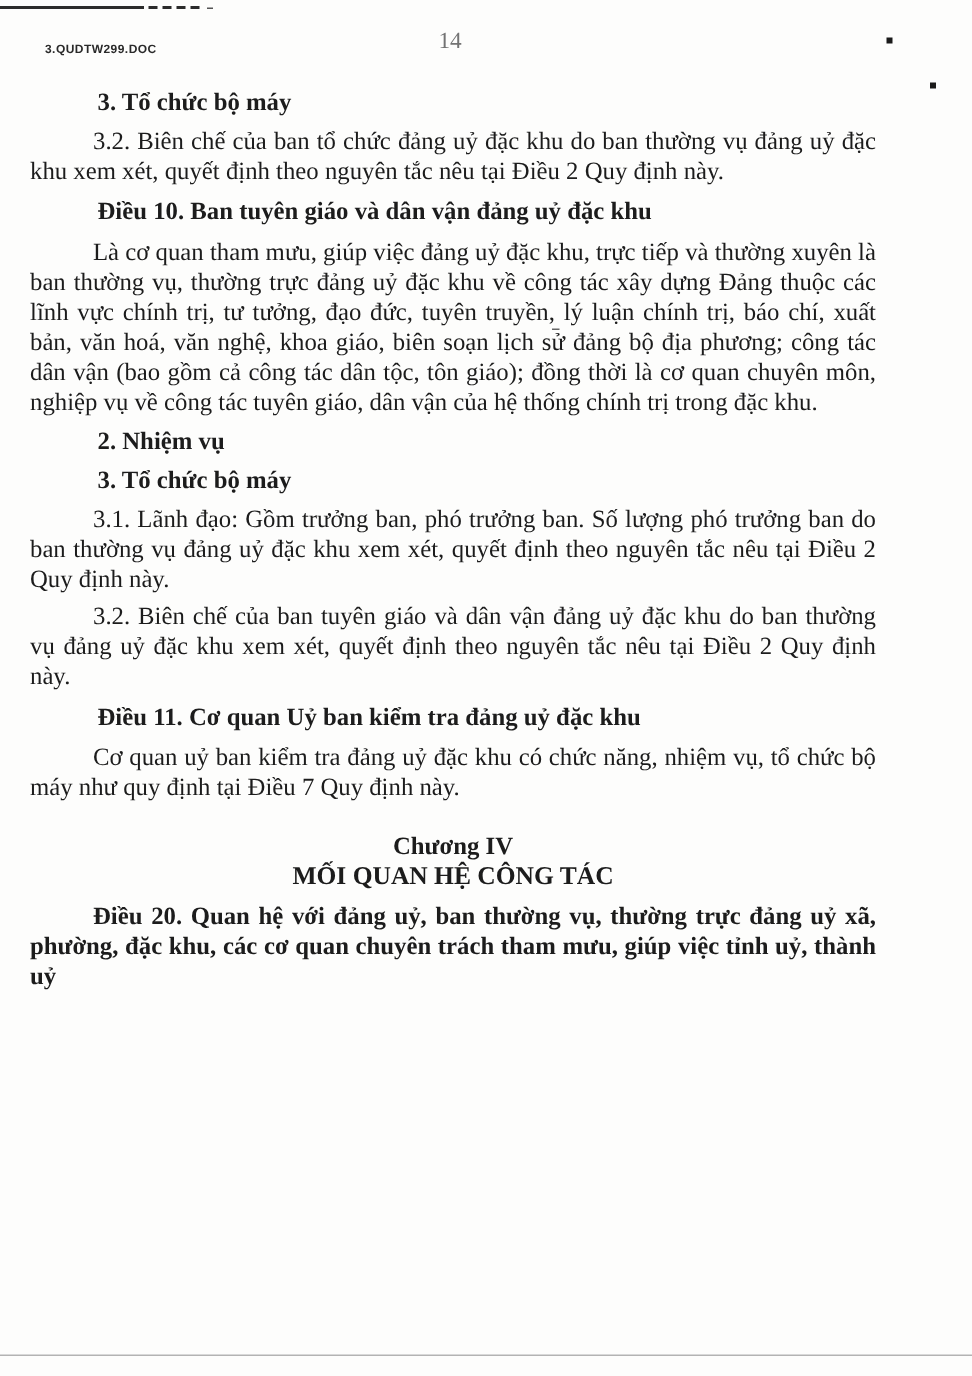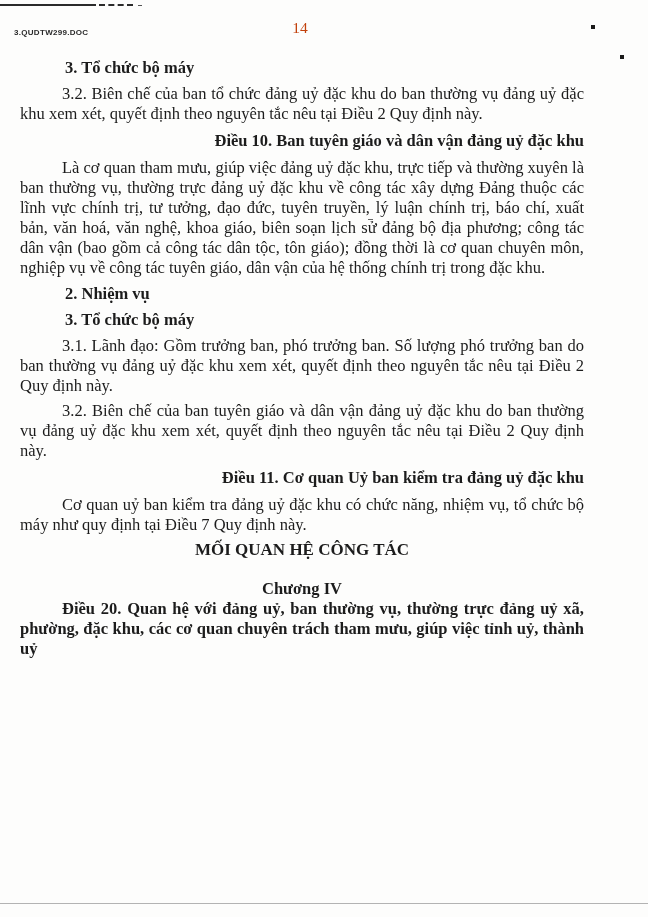--- a/index.html
+++ b/index.html
@@ -16,46 +16,46 @@
   .top-line-solid { left:0; top:4px; width:96px; height:2px; background:#2b2b2b; }
   .top-line-dashed { left:99px; top:4px; width:34px; height:0; border-top:2px dashed #2b2b2b; }
   .top-line-dot { left:138px; top:5px; width:4px; height:1px; background:#555; }
   .speck-1 { left:591px; top:25px; width:4px; height:4px; background:#1a1a1a; }
   .speck-2 { left:620px; top:55px; width:4px; height:4px; background:#1a1a1a; }
   .speck-3 { left:368px; top:219px; width:5px; height:1px; background:#666; }
   .bottom-line { left:0; top:903px; width:648px; height:1px; background:#b3b3b3; }
 
   
   .doc-filename {
-    position:absolute; left:14px; top:28px;
+    position:absolute; left:30px; top:28px;
     font-family:"Liberation Sans", sans-serif;
     font-size:8px; font-weight:bold; letter-spacing:.3px; color:#2a2a2a;
   }
   .page-number {
     position:absolute; left:282px; top:19px; width:36px;
-    text-align:center; font-size:15.5px; color:#c2410c;
+    text-align:center; font-size:15.5px; color:#737373;
   }
 
   
   .doc-content {
     position:absolute; left:20px; top:52px; width:564px;
   }
   .block {
     margin:0; padding:0;
     font-size:16.5px; line-height:20px;
     text-align:justify;
   }
   .body, .body-bold { text-indent:42px; margin-bottom:5px; }
   .body-bold { font-weight:bold; }
   .heading-sub {
     font-weight:bold; text-indent:45px; text-align:left;
     margin-top:6px; margin-bottom:6px;
   }
   .heading-article {
-    font-weight:bold; text-indent:45px; text-align:right;
+    font-weight:bold; text-indent:45px; text-align:left;
     margin-top:7px; margin-bottom:7px;
   }
   .chapter-title {
     font-weight:bold; text-align:center; text-indent:0;
     margin-top:19px; margin-bottom:0;
   }
   .chapter-subtitle {
     font-weight:bold; text-align:center; text-indent:0;
     font-size:17px; margin-bottom:7px;
   }
@@ -78,16 +78,16 @@
     <p class="block heading-sub">3. Tổ chức bộ máy</p>
     <p class="block body">3.2. Biên chế của ban tổ chức đảng uỷ đặc khu do ban thường vụ đảng uỷ đặc khu xem xét, quyết định theo nguyên tắc nêu tại Điều 2 Quy định này.</p>
     <p class="block heading-article">Điều 10. Ban tuyên giáo và dân vận đảng uỷ đặc khu</p>
     <p class="block body">Là cơ quan tham mưu, giúp việc đảng uỷ đặc khu, trực tiếp và thường xuyên là ban thường vụ, thường trực đảng uỷ đặc khu về công tác xây dựng Đảng thuộc các lĩnh vực chính trị, tư tưởng, đạo đức, tuyên truyền, lý luận chính trị, báo chí, xuất bản, văn hoá, văn nghệ, khoa giáo, biên soạn lịch sử đảng bộ địa phương; công tác dân vận (bao gồm cả công tác dân tộc, tôn giáo); đồng thời là cơ quan chuyên môn, nghiệp vụ về công tác tuyên giáo, dân vận của hệ thống chính trị trong đặc khu.</p>
     <p class="block heading-sub">2. Nhiệm vụ</p>
     <p class="block heading-sub">3. Tổ chức bộ máy</p>
     <p class="block body">3.1. Lãnh đạo: Gồm trưởng ban, phó trưởng ban. Số lượng phó trưởng ban do ban thường vụ đảng uỷ đặc khu xem xét, quyết định theo nguyên tắc nêu tại Điều 2 Quy định này.</p>
     <p class="block body">3.2. Biên chế của ban tuyên giáo và dân vận đảng uỷ đặc khu do ban thường vụ đảng uỷ đặc khu xem xét, quyết định theo nguyên tắc nêu tại Điều 2 Quy định này.</p>
     <p class="block heading-article">Điều 11. Cơ quan Uỷ ban kiểm tra đảng uỷ đặc khu</p>
     <p class="block body">Cơ quan uỷ ban kiểm tra đảng uỷ đặc khu có chức năng, nhiệm vụ, tổ chức bộ máy như quy định tại Điều 7 Quy định này.</p>
+    <p class="block chapter-title">Chương IV</p>
     <p class="block chapter-subtitle">MỐI QUAN HỆ CÔNG TÁC</p>
-    <p class="block chapter-title">Chương IV</p>
     <p class="block body-bold">Điều 20. Quan hệ với đảng uỷ, ban thường vụ, thường trực đảng uỷ xã, phường, đặc khu, các cơ quan chuyên trách tham mưu, giúp việc tỉnh uỷ, thành uỷ</p>
   </div>
 
 </body></html>

